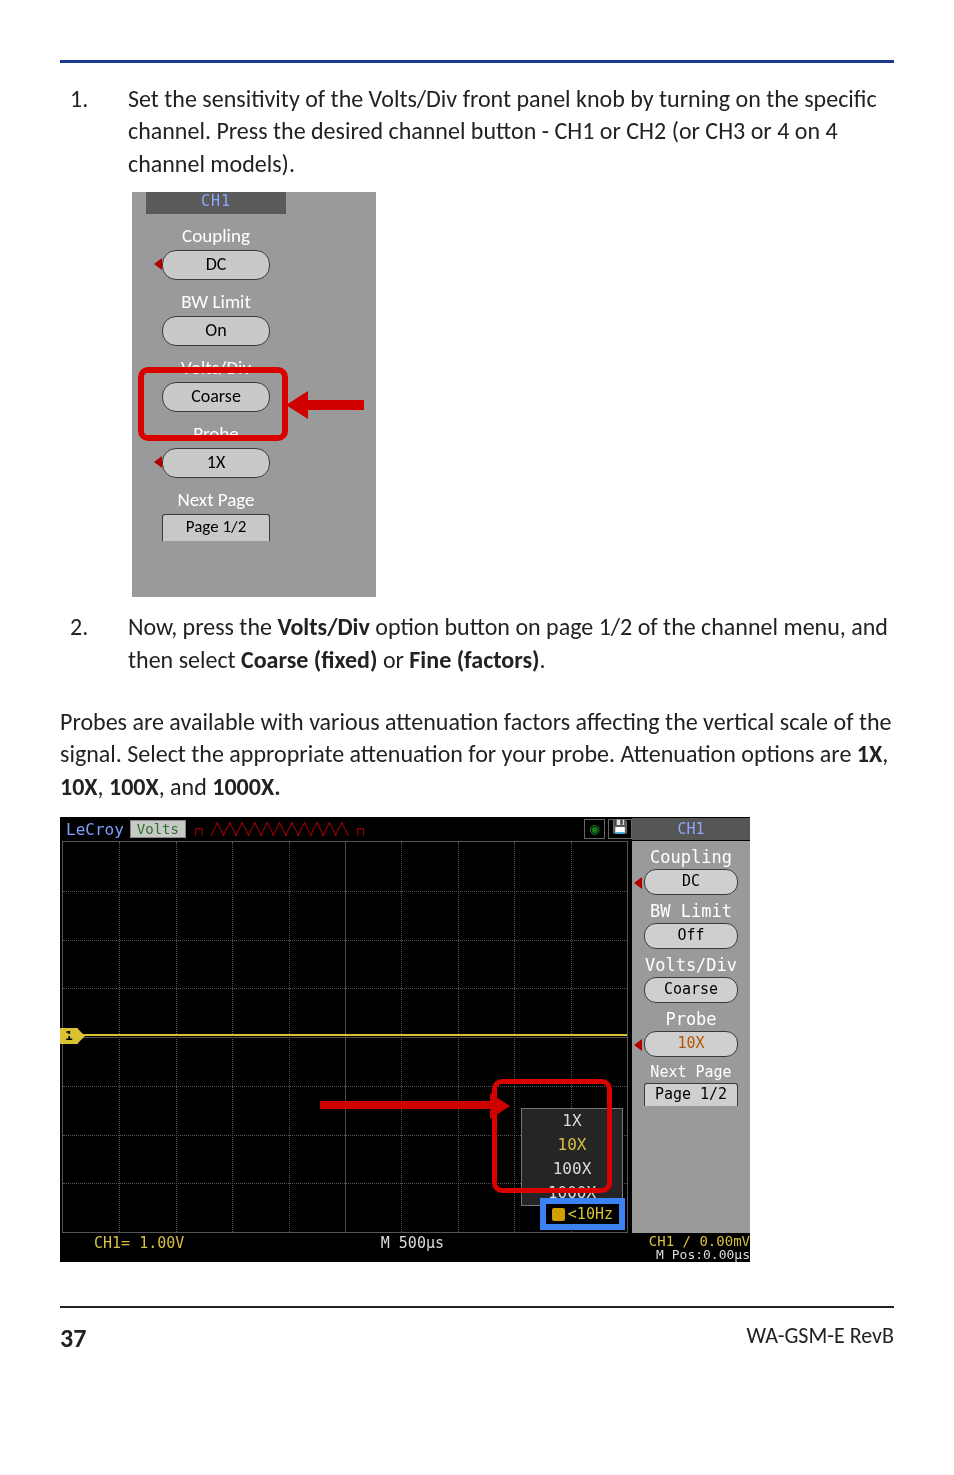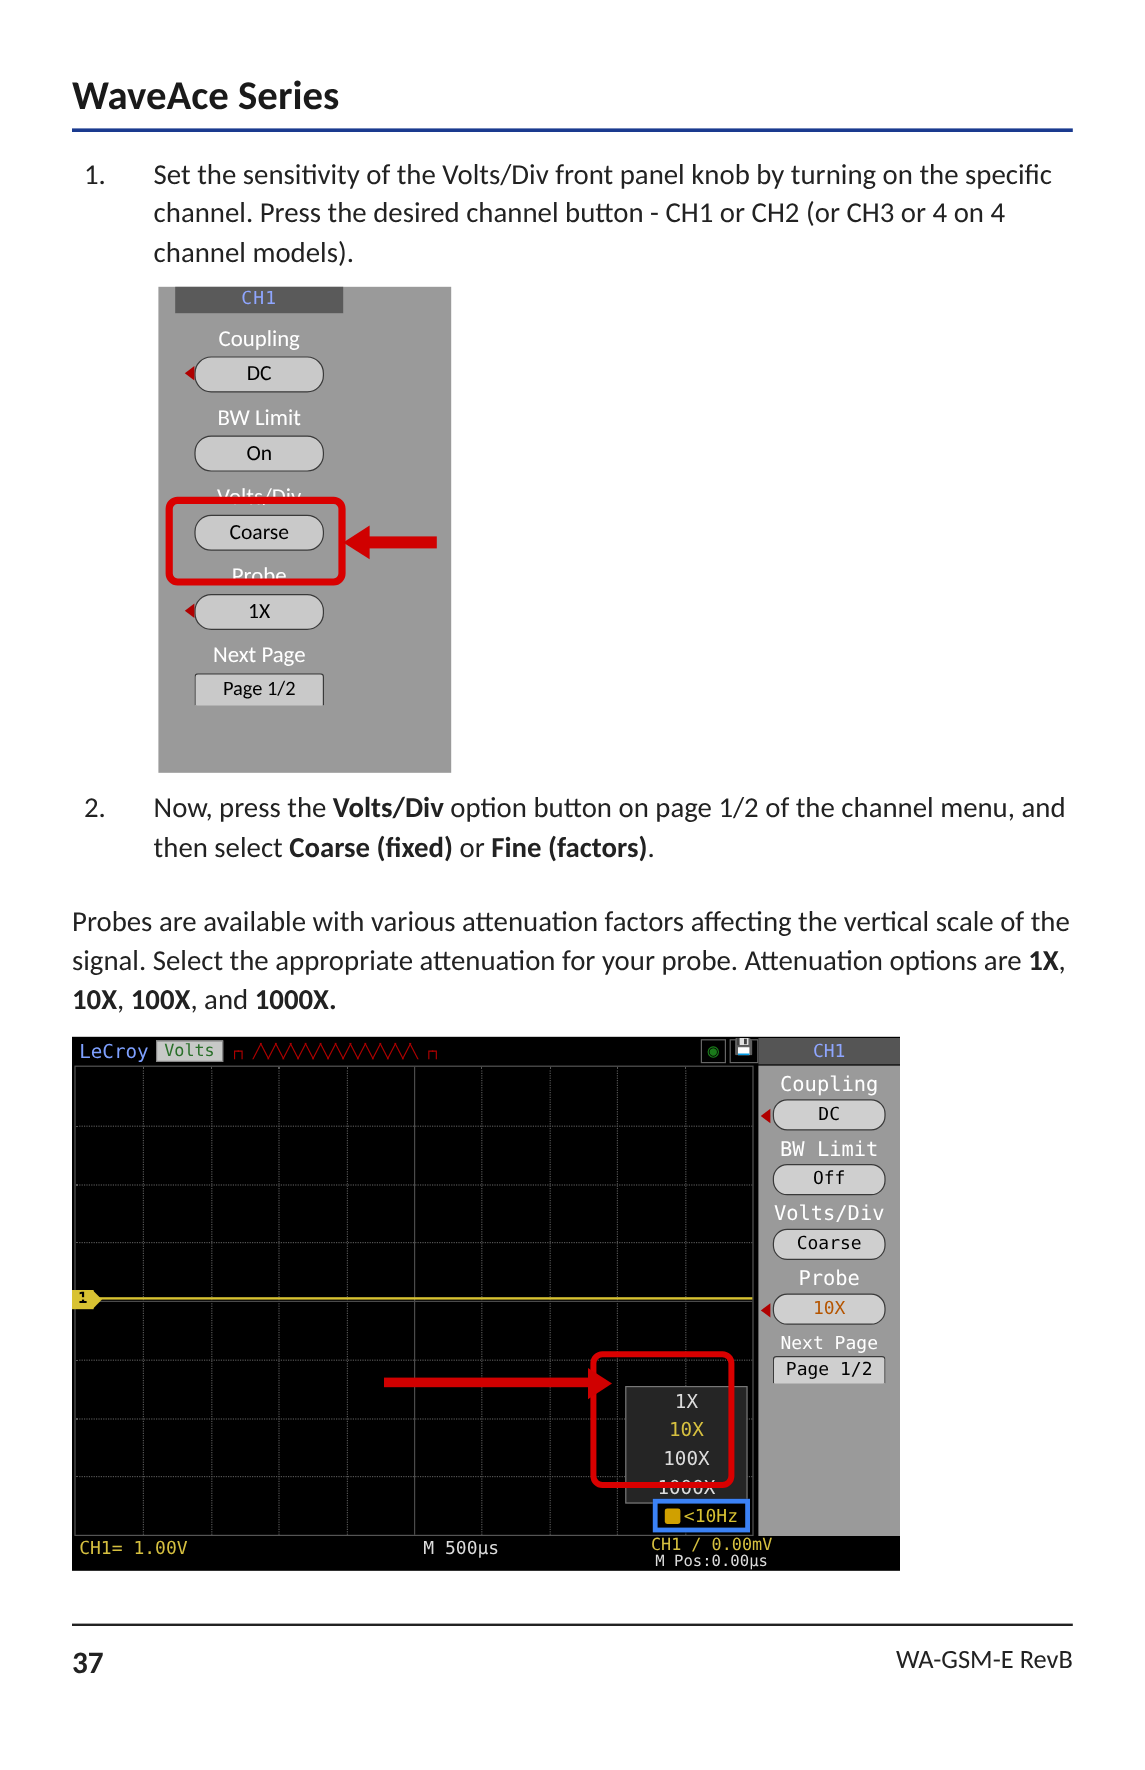--- a/index.html
+++ b/index.html
@@ -194,40 +194,40 @@
     color:#000; font-size:13px; font-weight:bold; text-align:center;
     line-height:16px;
   }
   .ch1-badge:after {
     content:""; position:absolute; right:-7px; top:0;
     border-top:8px solid transparent; border-bottom:8px solid transparent;
     border-left:8px solid #d8c232;
   }
   .hz-box {
     position:absolute; right:2px; bottom:2px;
-    border:4px solid #3b82f6; color:#d8c232;
+    border:6px solid #3b82f6; color:#d8c232;
     font-size:15px; padding:1px 6px; background:#000;
   }
   .hz-g { display:inline-block; width:13px; height:13px; background:#d0a000; border-radius:2px; vertical-align:-2px; margin-right:3px;}
   .popup {
     position:absolute; right:4px; bottom:26px;
     width:100px; border:1px solid #777; background:#252525;
     color:#dcdcdc; font-size:16px; text-align:center;
   }
   .popup div { line-height:24px; }
   .popup .sel { color:#d6c040; }
   .bottombar {
     position:absolute; left:0; bottom:0; width:690px; height:30px;
     font-size:15px; color:#dcdcdc;
     display:flex; align-items:flex-start; padding-top:2px;
     box-sizing:border-box;
   }
-  .bottombar .ch  { color:#d6c040; padding-left:6px; width:190px;}
+  .bottombar .ch  { color:#d6c040; padding-left:6px; width:190px;margin-left:28px;}
   .bottombar .m   { color:#dcdcdc; width:160px; text-align:right;}
-  .bottombar .rs  { flex:1; color:#d6c040; text-align:center; line-height:14px; font-size:14px; padding-left:20px;}
+  .bottombar .rs  { flex:1; color:#d6c040; text-align:right; line-height:14px; font-size:14px; padding-left:20px;}
   .bottombar .rs2 { color:#dcdcdc; display:block; font-size:13px;}
   .side-menu {
     position:absolute; right:0; top:24px;
     width:118px; height:392px;
     background:#9a9a9a;
     text-align:center;
     font-size:17px;
   }
   .side-menu .mi { margin-top:6px; position:relative;}
   .side-menu .lbl { color:#fff; font-size:17px; }
@@ -269,21 +269,20 @@
     display:flex; justify-content:space-between;
     font-size:22px; margin-top:14px;
   }
   .foot .pg { font-weight:700; font-size:26px; }
 </style>
 </head>
 <body>
 
 <div class="page">
 
-  <h1 class="series-title">WaveAce Series</h1>
   <div class="title-rule"></div>
 
   <ol class="steps">
     <li>
       <div class="num">1.</div>
       <div class="body">Set the sensitivity of the Volts/Div front panel knob by turning on the specific channel. Press the desired channel button - CH1 or CH2 (or CH3 or 4 on 4 channel models).</div>
     </li>
   </ol>
 
   <div class="shot1">

